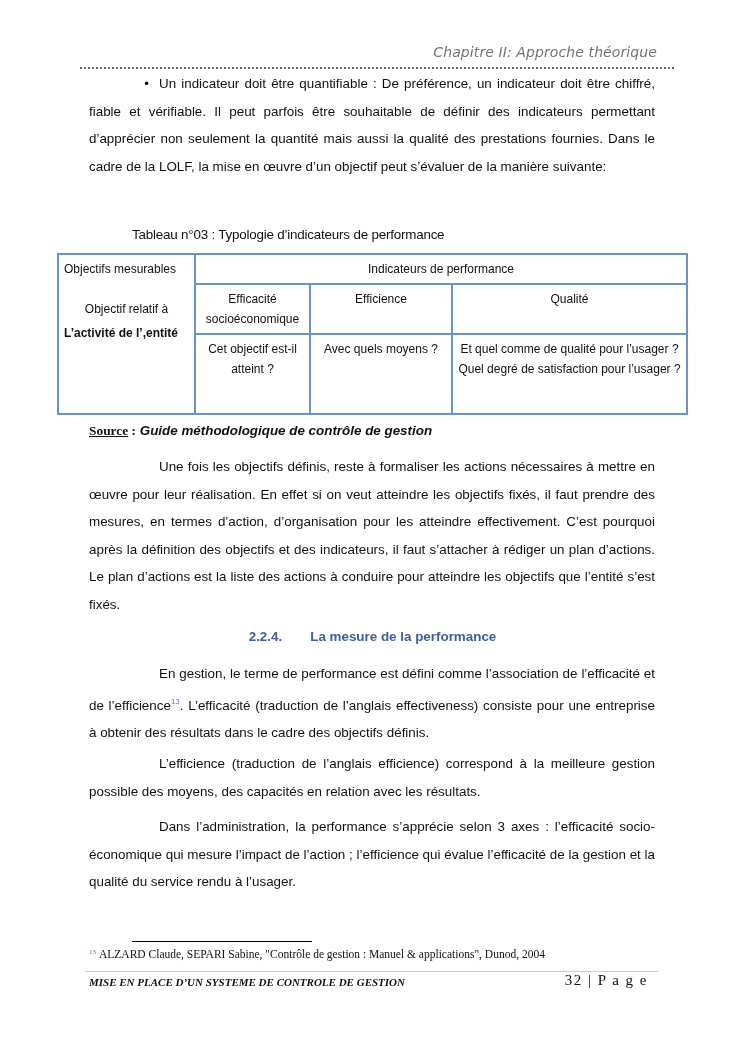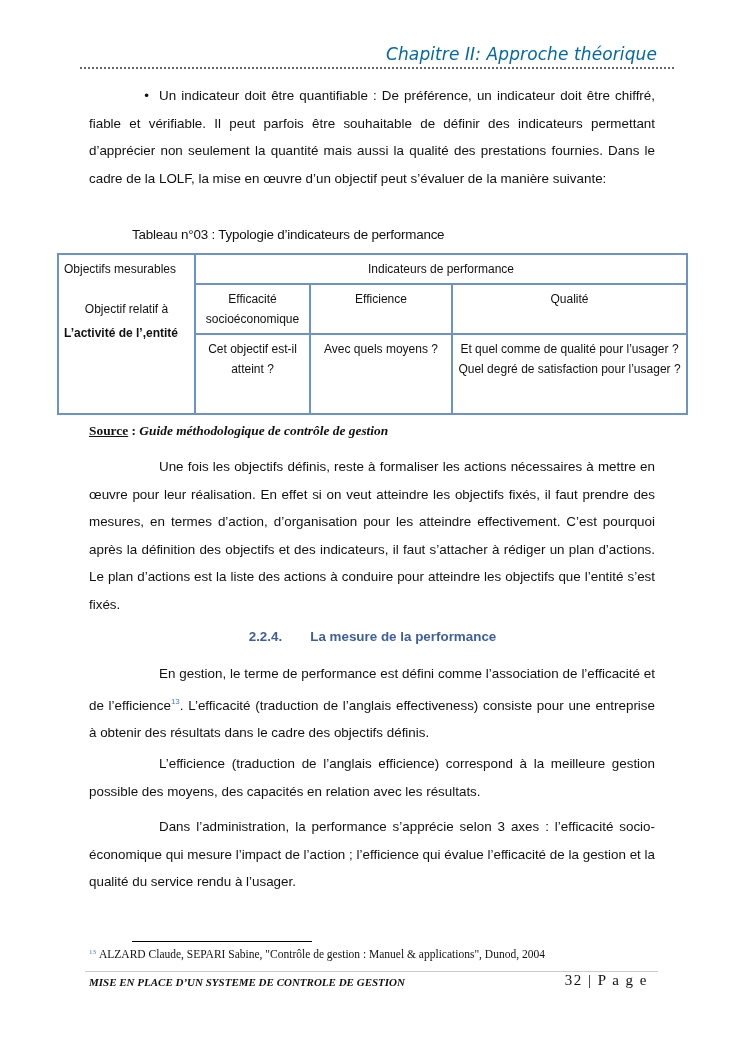--- a/index.html
+++ b/index.html
@@ -1,54 +1,54 @@
 <!DOCTYPE html>
 <html><head>
 <meta charset="utf-8">
 <style>
   html, body { margin: 0; padding: 0; background: #ffffff; }
   body { width: 745px; height: 1053px; position: relative; overflow: hidden;
          font-family: "Liberation Sans", sans-serif; color: #111; }
-  .header-title { position: absolute; right: 88px; top: 44px; font-size: 17px;
-                  color: #0369a1; font-style: italic; font-family: "DejaVu Sans", sans-serif; letter-spacing: 0.1px; }
+  .header-title { position: absolute; right: 88px; top: 44px; font-size: 14px;
+                  color: #737373; font-style: italic; font-family: "DejaVu Sans", sans-serif; letter-spacing: 0.1px; }
   .header-rule { position: absolute; left: 80px; right: 71px; top: 67px; height: 0;
                  border-top: 2px dotted #666; }
   .para { position: absolute; left: 89px; width: 566px; font-size: 13.4px;
           line-height: 27.5px; text-align: justify; font-family: "Liberation Sans", sans-serif; }
   .indent { display: inline-block; width: 70px; }
   .bullet-indent { display: inline-block; width: 70px; text-align: right; padding-right: 10px; box-sizing: border-box; }
   .caption { position: absolute; left: 132px; top: 227px; font-size: 13.4px; letter-spacing: -0.2px; }
   table.perf { position: absolute; left: 57px; top: 253px; width: 631px; height: 161px;
                border-collapse: collapse; font-size: 12px; font-family: "Liberation Sans", sans-serif; }
   table.perf td { border: 2px solid #6b93c6; vertical-align: top; padding: 4px 5px; line-height: 20px; }
   table.perf td.center { text-align: center; }
   .source { position: absolute; left: 89px; top: 423px; font-size: 13.4px; }
   .source-label { font-family: "Liberation Serif", serif; font-weight: bold; text-decoration: underline; }
   .source-colon { font-family: "Liberation Serif", serif; font-weight: bold; }
-  .source-text { font-weight: bold; font-style: italic; font-family: Liberation Serif, serif; }
+  .source-text { font-weight: bold; font-style: italic; }
   .section-heading { position: absolute; left: 0; width: 745px; top: 629px; text-align: center;
                      font-size: 13.4px; font-weight: bold; color: #3e5f9a; }
   .section-heading .num { margin-right: 28px; }
   sup.fn { font-size: 8px; color: #4a80c8; vertical-align: 6px; }
   .fn-rule { position: absolute; left: 132px; top: 941px; width: 180px; border-top: 1px solid #000; }
   .footnote { position: absolute; left: 89px; top: 948px; font-size: 11.5px;
               font-family: "Liberation Serif", serif; }
   .footnote sup { font-size: 7px; color: #4a80c8; vertical-align: 4px; margin-right: 3px; }
   .footer-rule { position: absolute; left: 85px; right: 87px; top: 971px; border-top: 1px solid #ccc; }
   .footer-left { position: absolute; left: 89px; top: 976px; font-size: 11px; font-style: italic; font-weight: bold;
                  font-family: "Liberation Serif", serif; }
   .footer-right { position: absolute; right: 97px; top: 972px; font-size: 15px; font-family: "Liberation Serif", serif; letter-spacing: 1.5px; }
 </style>
 </head>
 <body>
 
 <div class="header-title">Chapitre II: Approche théorique</div>
 <div class="header-rule"></div>
 
-<div class="para" style="top:82px;">
+<div class="para" style="top:70px;">
   <span class="bullet-indent">•</span><span>Un indicateur doit être quantifiable : De préférence, un indicateur doit être chiffré, fiable et vérifiable.  Il peut parfois être souhaitable de définir des indicateurs permettant d’apprécier non seulement la quantité mais aussi la qualité des prestations fournies. Dans le cadre de la LOLF, la mise en œuvre d’un objectif peut s’évaluer de la manière suivante:</span>
 </div>
 
 <div class="caption">Tableau n°03 : Typologie d’indicateurs de performance</div>
 
 <table class="perf">
   <tbody>
       <tr>
     <td rowspan="3" style="width:125px;">
       <div>Objectifs mesurables</div>

